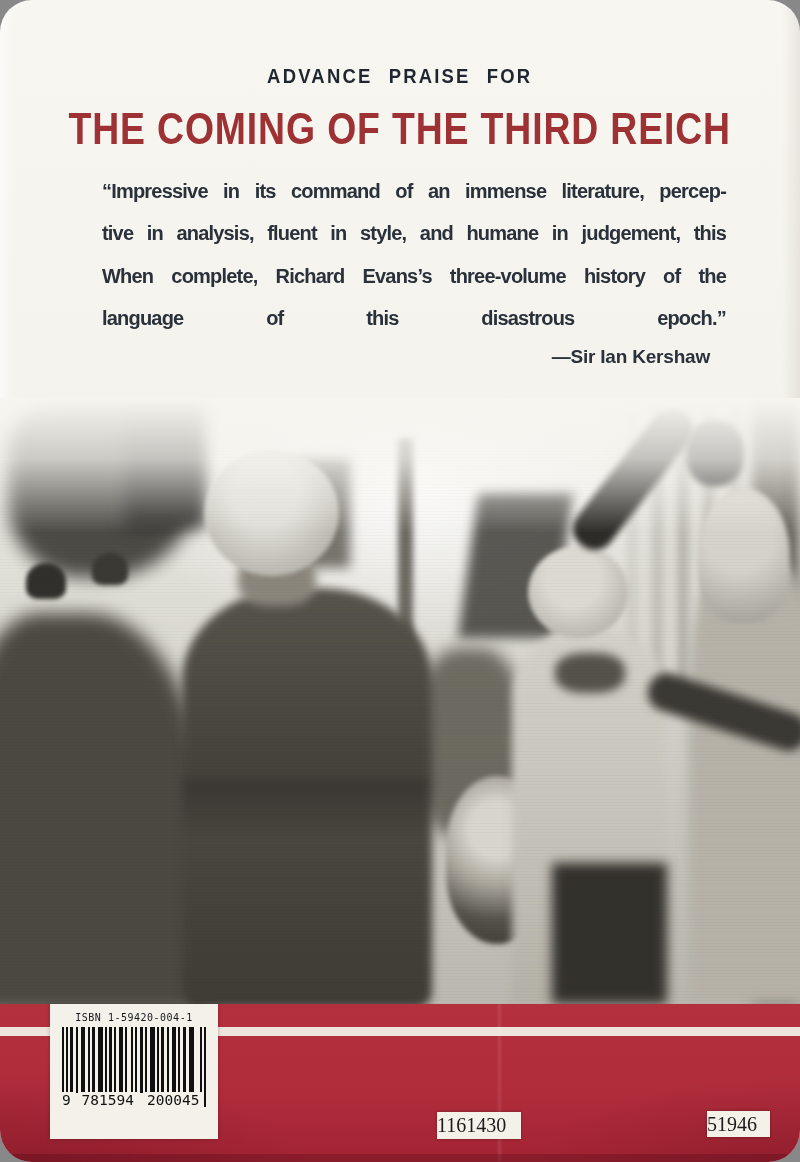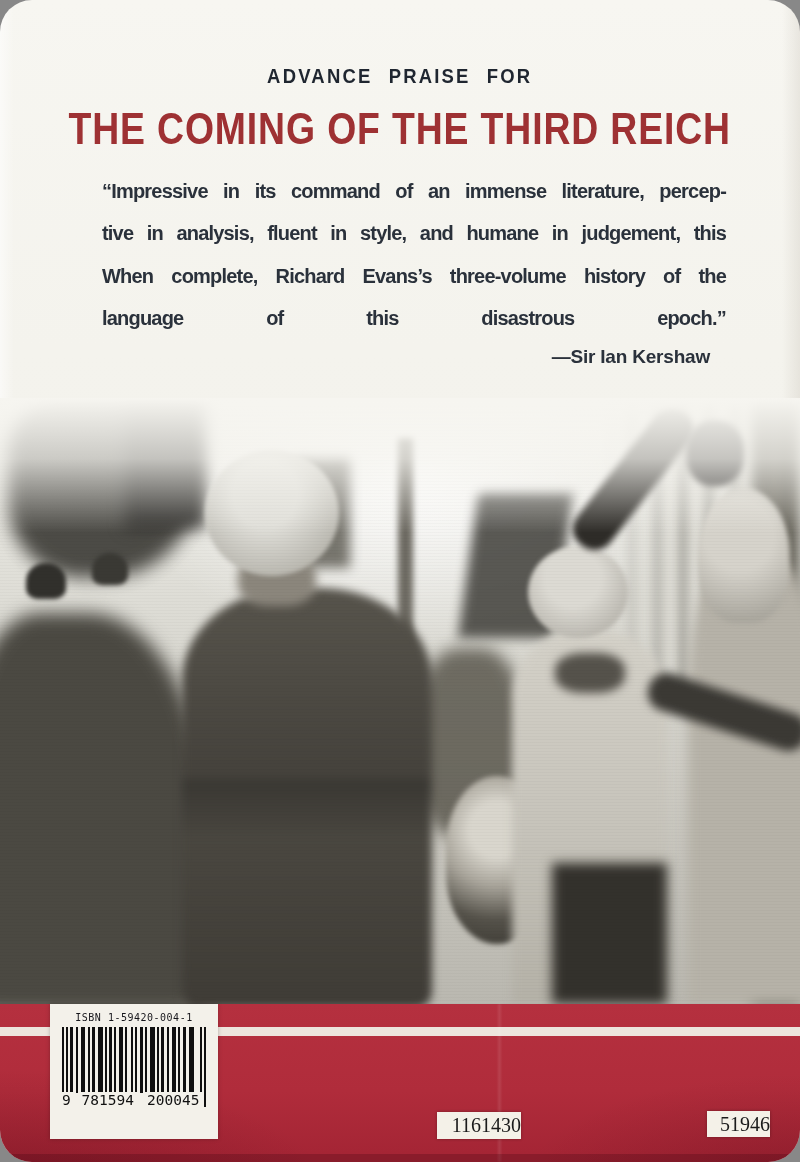--- a/index.html
+++ b/index.html
@@ -144,21 +144,21 @@
     display:flex; margin-top:-15px; align-items:flex-end;
     font-family:"DejaVu Sans Mono", monospace; font-size:14.5px; color:#111;
   }
   .ean .d9{ width:13px; background:#f3f1ea; }
   .ean .g{ flex:1; text-align:center; background:#f3f1ea; margin:0 4px; }
 
   
   .sticker{
     position:absolute; background:#f4f1e8; color:#1b1b1b;
     font-family:"Liberation Serif", serif; font-size:20px;
-    display:flex; align-items:center; justify-content:flex-end;
+    display:flex; align-items:center; justify-content:flex-start;
     box-shadow:0 0 3px rgba(0,0,0,.3);
   }
   .sticker-1{ left:437px; top:108px; width:84px; height:27px; }
   .sticker-2{ left:707px; top:107px; width:63px; height:26px; }
 </style>
 </head>
 <body>
 
 <div class="page">
 

